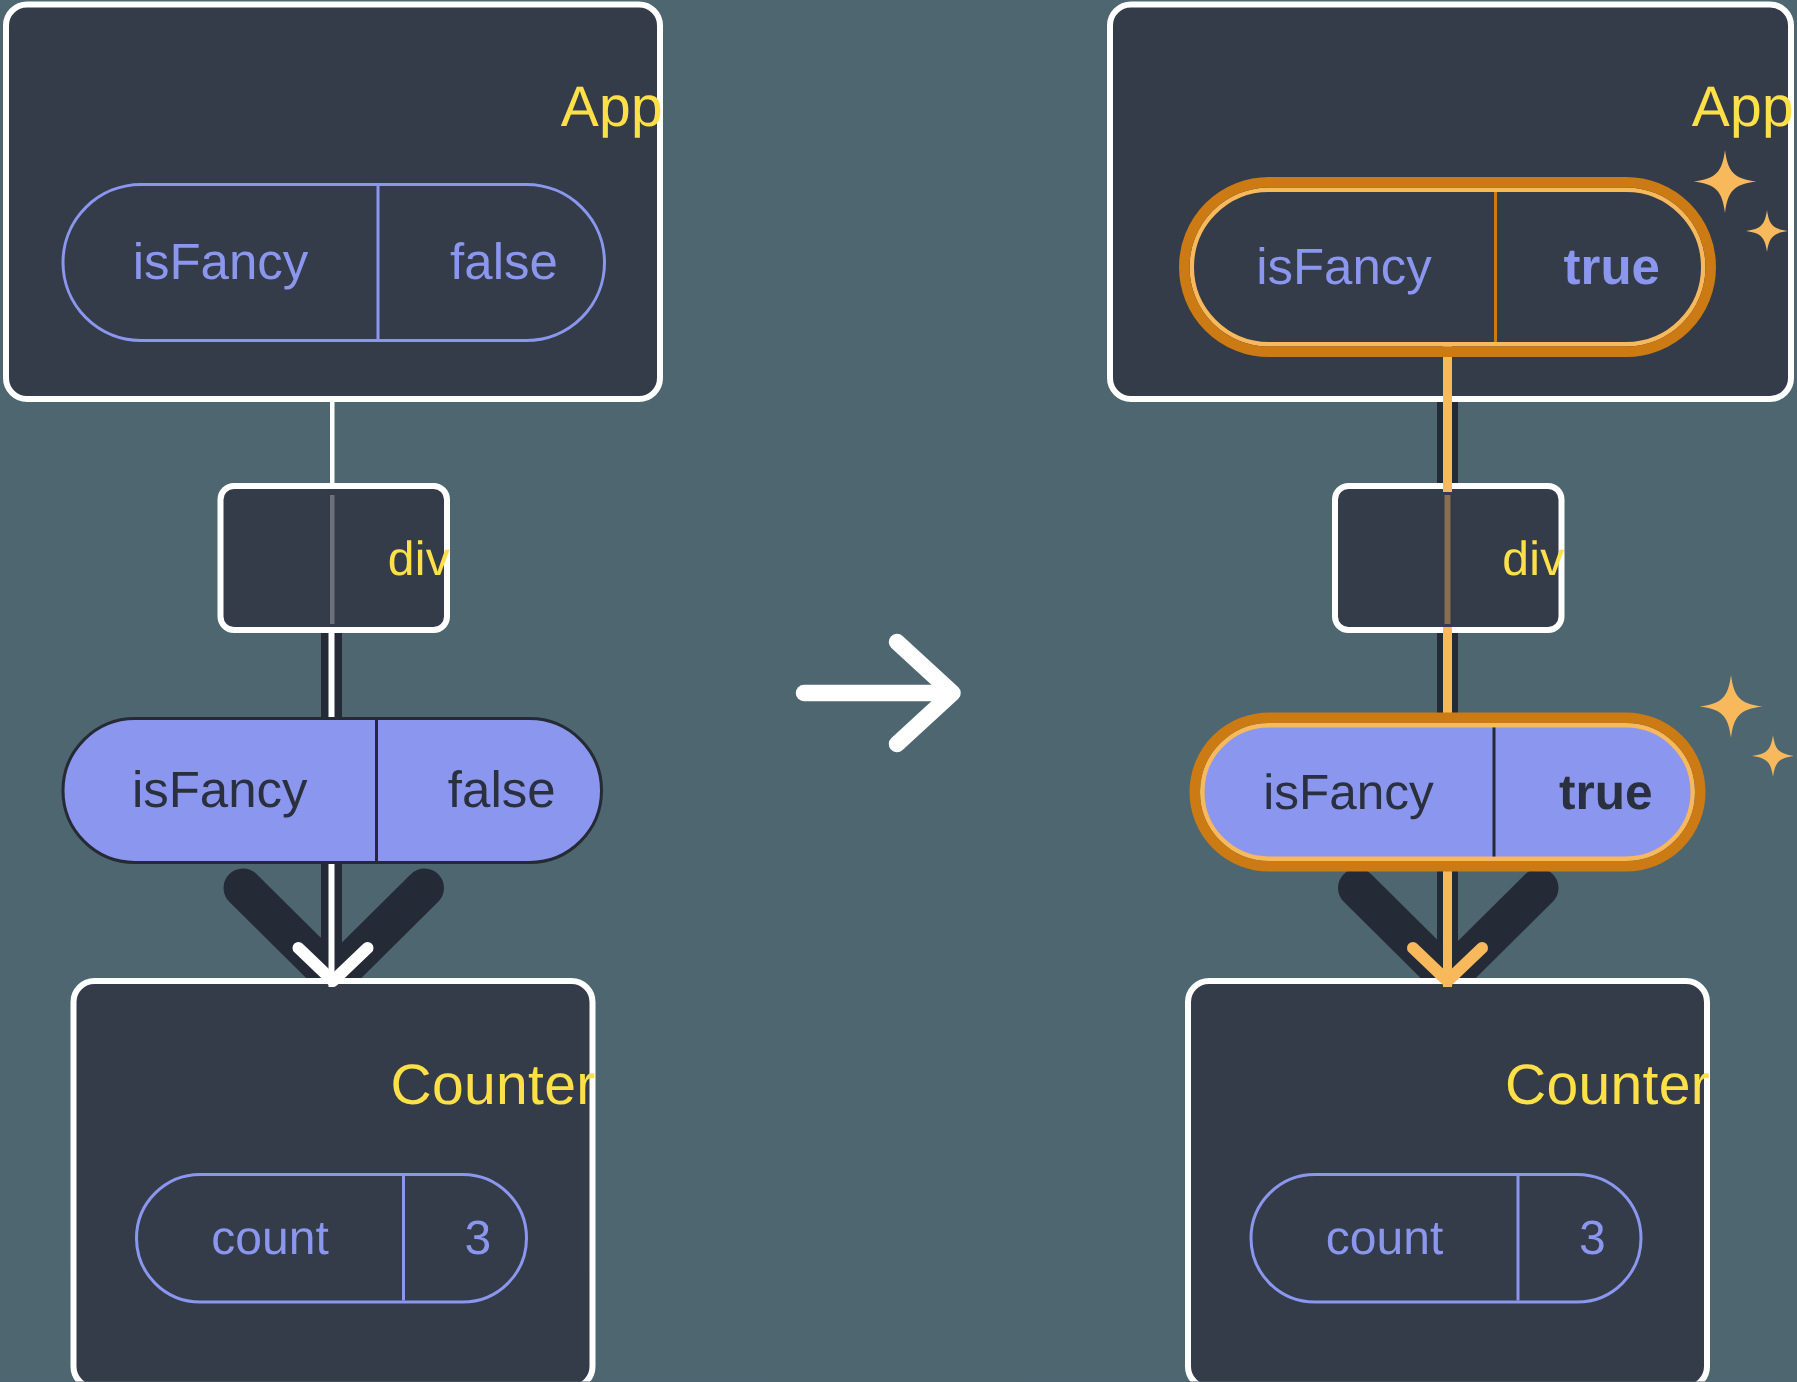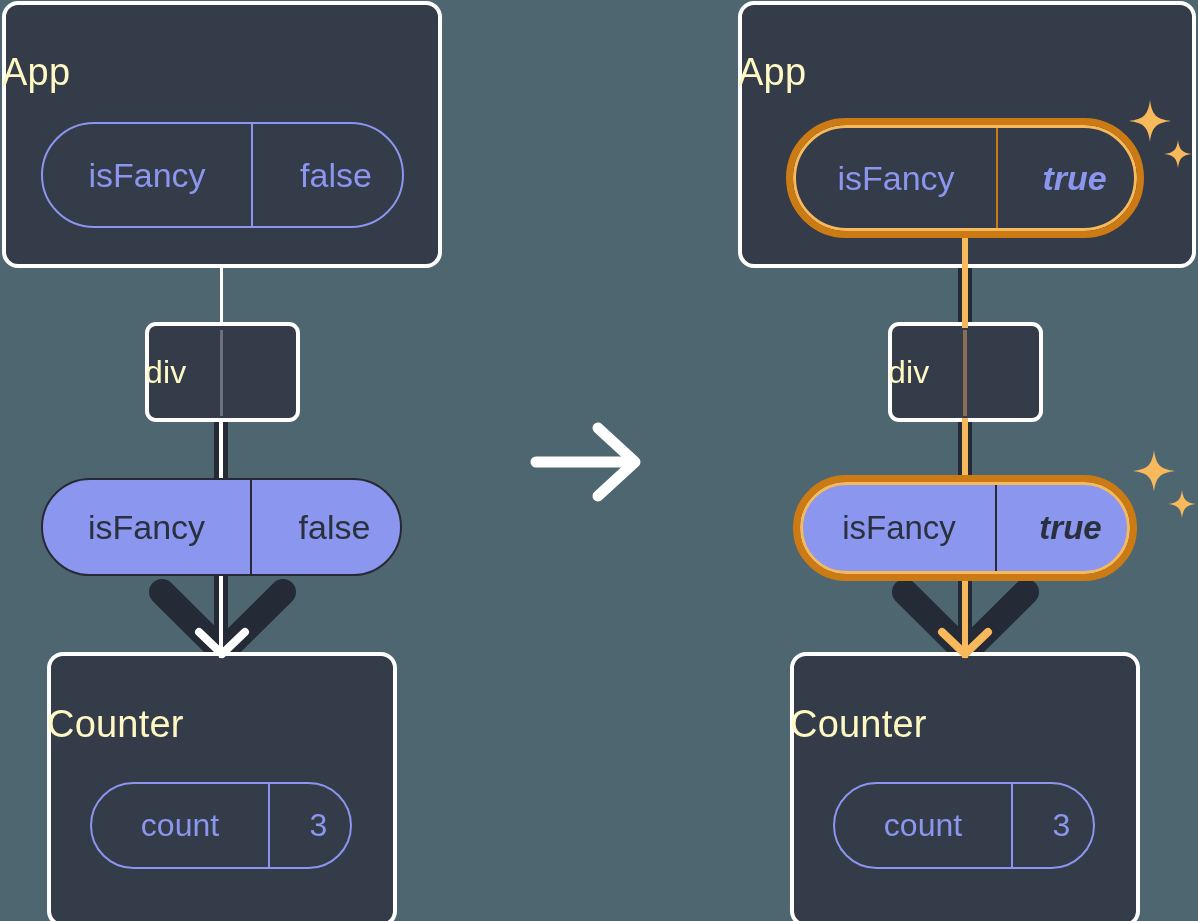--- a/index.html
+++ b/index.html
@@ -30,22 +30,22 @@
     border: 4px solid #ffffff;
     border-radius: 16px;
     box-sizing: border-box;
     z-index: 5;
   }
   .compbox.small { border-radius: 11px; border-width: 4px; }
 
   .comp-title {
     position: absolute;
     left: 0; right: 0;
-    text-align: left;
-    color: #fef9c3;
+    text-align: right;
+    color: #fde047;
     font-size: 38px;
     line-height: 44px;
     letter-spacing: .2px;
     z-index: 7;
     pointer-events: none;
   }
   .comp-title.sm { font-size: 32px; line-height: 36px; }
 
   
   .pill {
@@ -94,21 +94,21 @@
   .pill.hl-outline .cell.v { border-left: 2px solid #cc7a14; }
 
   .pill.hl-solid {
     border: 3px solid #f7b95c;
     outline: 7px solid #cc7a14;
     background: #8b96ee;
   }
   .pill.hl-solid .cell { color: #2a303d; }
   .pill.hl-solid .cell.v { border-left: 2px solid #252a35; }
 
-  .bold { font-weight: bold; font-style: italic; }
+  .bold { font-weight: bold; }
 
   
   .line {
     position: absolute;
     z-index: 2;
   }
   .line.thin-white { background: #ffffff; width: 3px; }
   .line.thick-dark { background: #242a36; width: 14px; }
   .line.core-white { background: #ffffff; width: 4px; z-index: 6; }
   .line.core-orange { background: #f7b95c; width: 6px; z-index: 6; }

